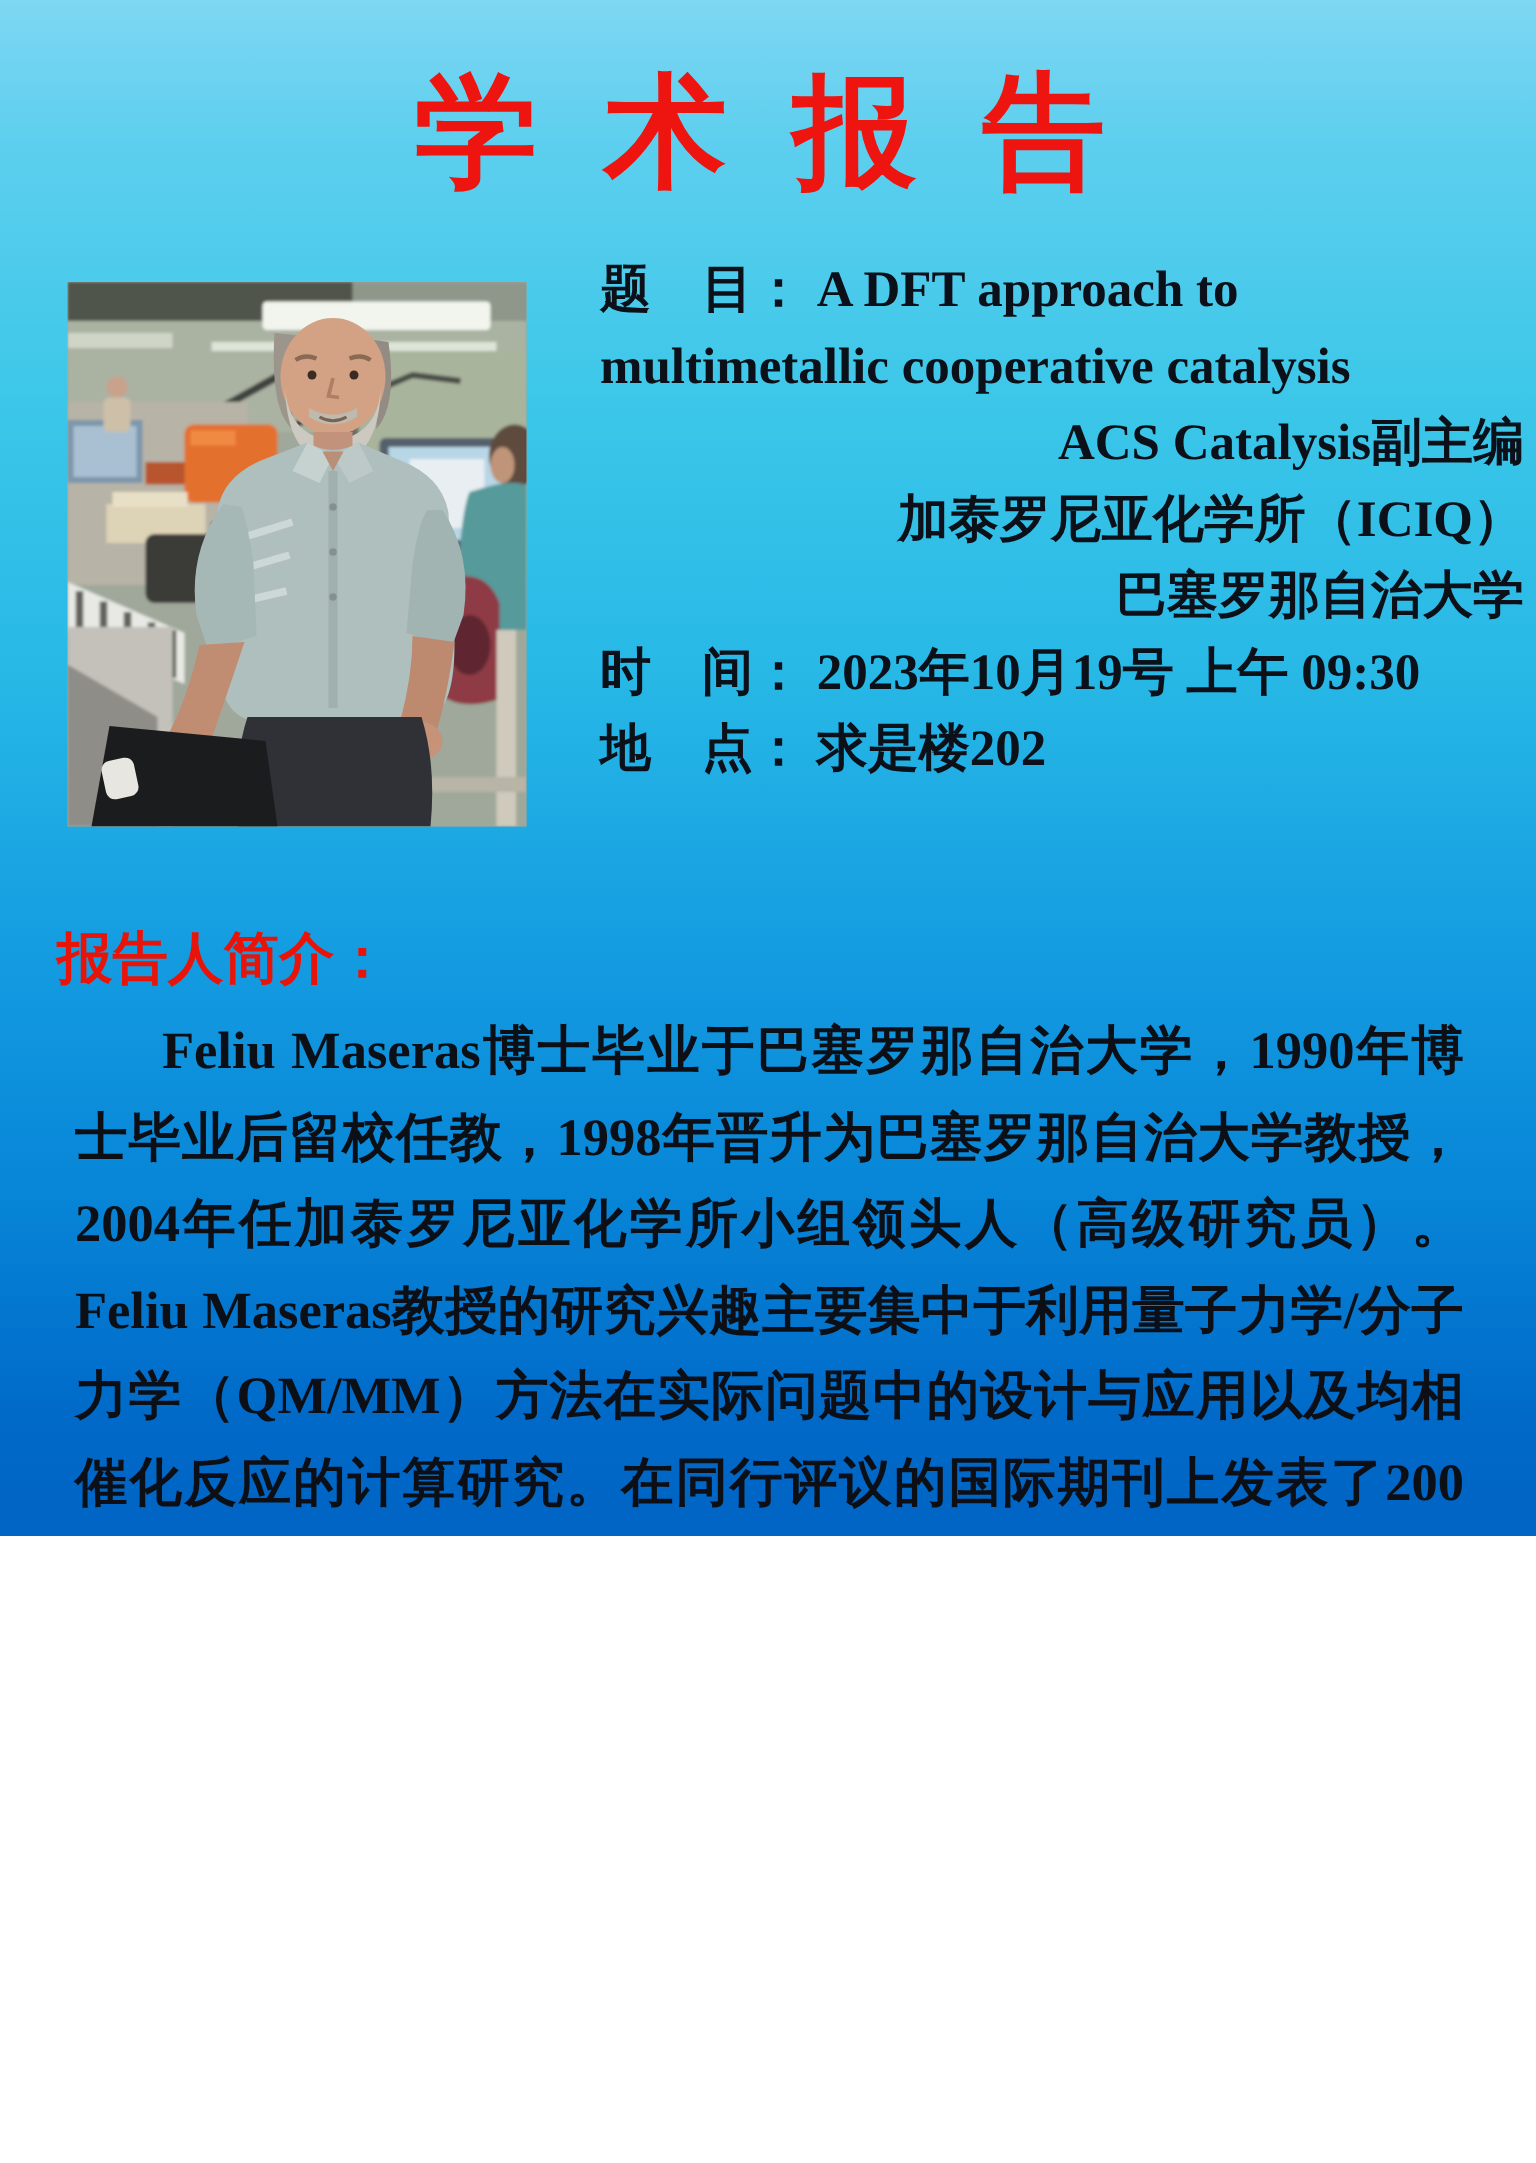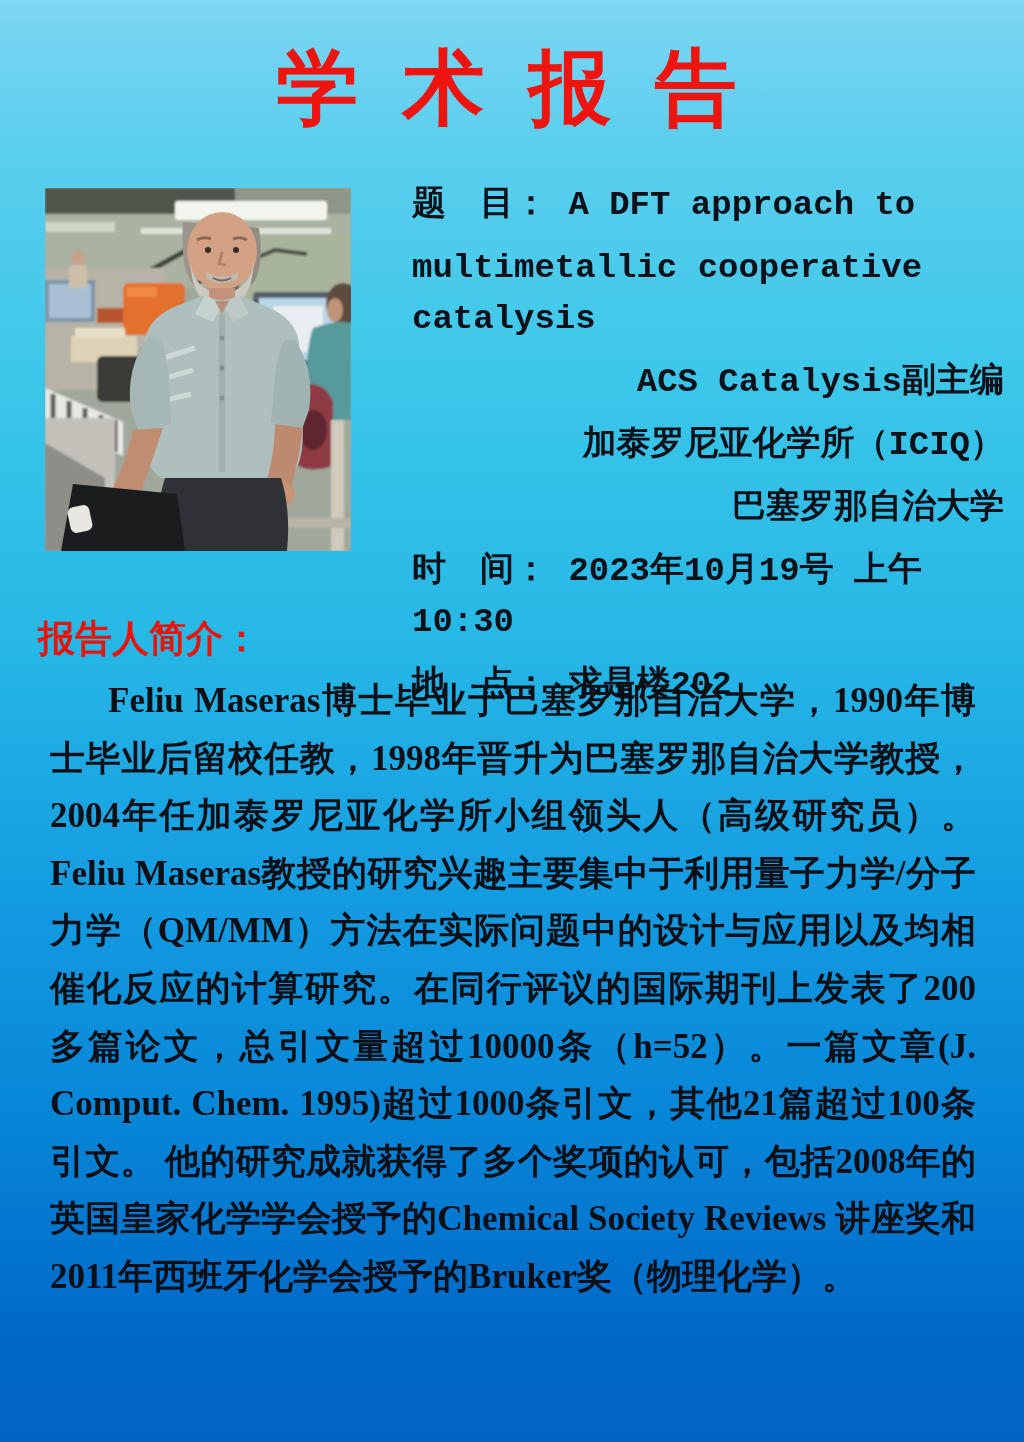--- a/index.html
+++ b/index.html
@@ -1,18 +1,18 @@
 <!DOCTYPE html>
 <html><head>
 <meta charset="utf-8">
 <style>
   html,body{margin:0;padding:0;}
   .poster{
     position:relative;
-    width:1024px;height:1442px;
+    width:1024px;height:1024px;
     overflow:hidden;
     background:linear-gradient(180deg,
       #7ed7f3 0%, #5ecfee 9%, #3cc7e9 26%, #27b8e6 44%,
       #149ce1 62%, #0785d7 78%, #006ac9 92%, #0064c4 100%);
     font-family:"Liberation Sans", sans-serif;
   }
   .title{
     position:absolute;top:34px;left:0;width:100%;
     text-align:center;
     font-size:82px;font-weight:bold;
@@ -25,21 +25,21 @@
     position:absolute;left:45px;top:188px;width:306px;height:363px;
     background:#9fa89a;
   }
   .photo svg{display:block;width:100%;height:100%;}
   .details{
     position:absolute;left:400px;top:168px;width:616px;
     font-family:"Liberation Serif", serif;
     font-size:34px;font-weight:bold;color:#0c1018;
     line-height:51px;
   }
-  .details p{margin:12px;font-family:Liberation Mono, monospace;}
+  .details p{margin:0;}
   .details p.cont{padding-left:140px;text-align:right;}
   .section-heading{
     position:absolute;left:38px;top:614px;
     font-size:37px;font-weight:bold;color:#e91409;
     font-family:Liberation Sans, sans-serif;
   }
   .bio{
     position:absolute;left:50px;top:672px;width:926px;
     font-family:"Liberation Serif", serif;
     font-size:35px;font-weight:bold;color:#0c1016;
@@ -147,21 +147,21 @@
       </g>
     </svg>
   </div>
 
   <div class="details">
     <p>题　目： A DFT approach to</p>
     <p>multimetallic cooperative catalysis</p>
     <p class="cont">ACS Catalysis副主编</p>
     <p class="cont">加泰罗尼亚化学所（ICIQ）</p>
     <p class="cont">巴塞罗那自治大学</p>
-    <p>时　间： 2023年10月19号 上午 10:30</p>
+    <p>时　间： 2023年10月19号 上午 09:30</p>
     <p>地　点： 求是楼202</p>
   </div>
 
   <div class="section-heading">报告人简介：</div>
 
   <p class="bio">Feliu Maseras博士毕业于巴塞罗那自治大学，1990年博士毕业后留校任教，1998年晋升为巴塞罗那自治大学教授，2004年任加泰罗尼亚化学所小组领头人（高级研究员）。Feliu Maseras教授的研究兴趣主要集中于利用量子力学/分子力学（QM/MM）方法在实际问题中的设计与应用以及均相催化反应的计算研究。在同行评议的国际期刊上发表了200多篇论文，总引文量超过10000条（h=52）。一篇文章(J. Comput. Chem. 1995)超过1000条引文，其他21篇超过100条引文。 他的研究成就获得了多个奖项的认可，包括2008年的英国皇家化学学会授予的Chemical Society Reviews 讲座奖和2011年西班牙化学会授予的Bruker奖（物理化学）。</p>
 
 </div>
 
 </body></html>

